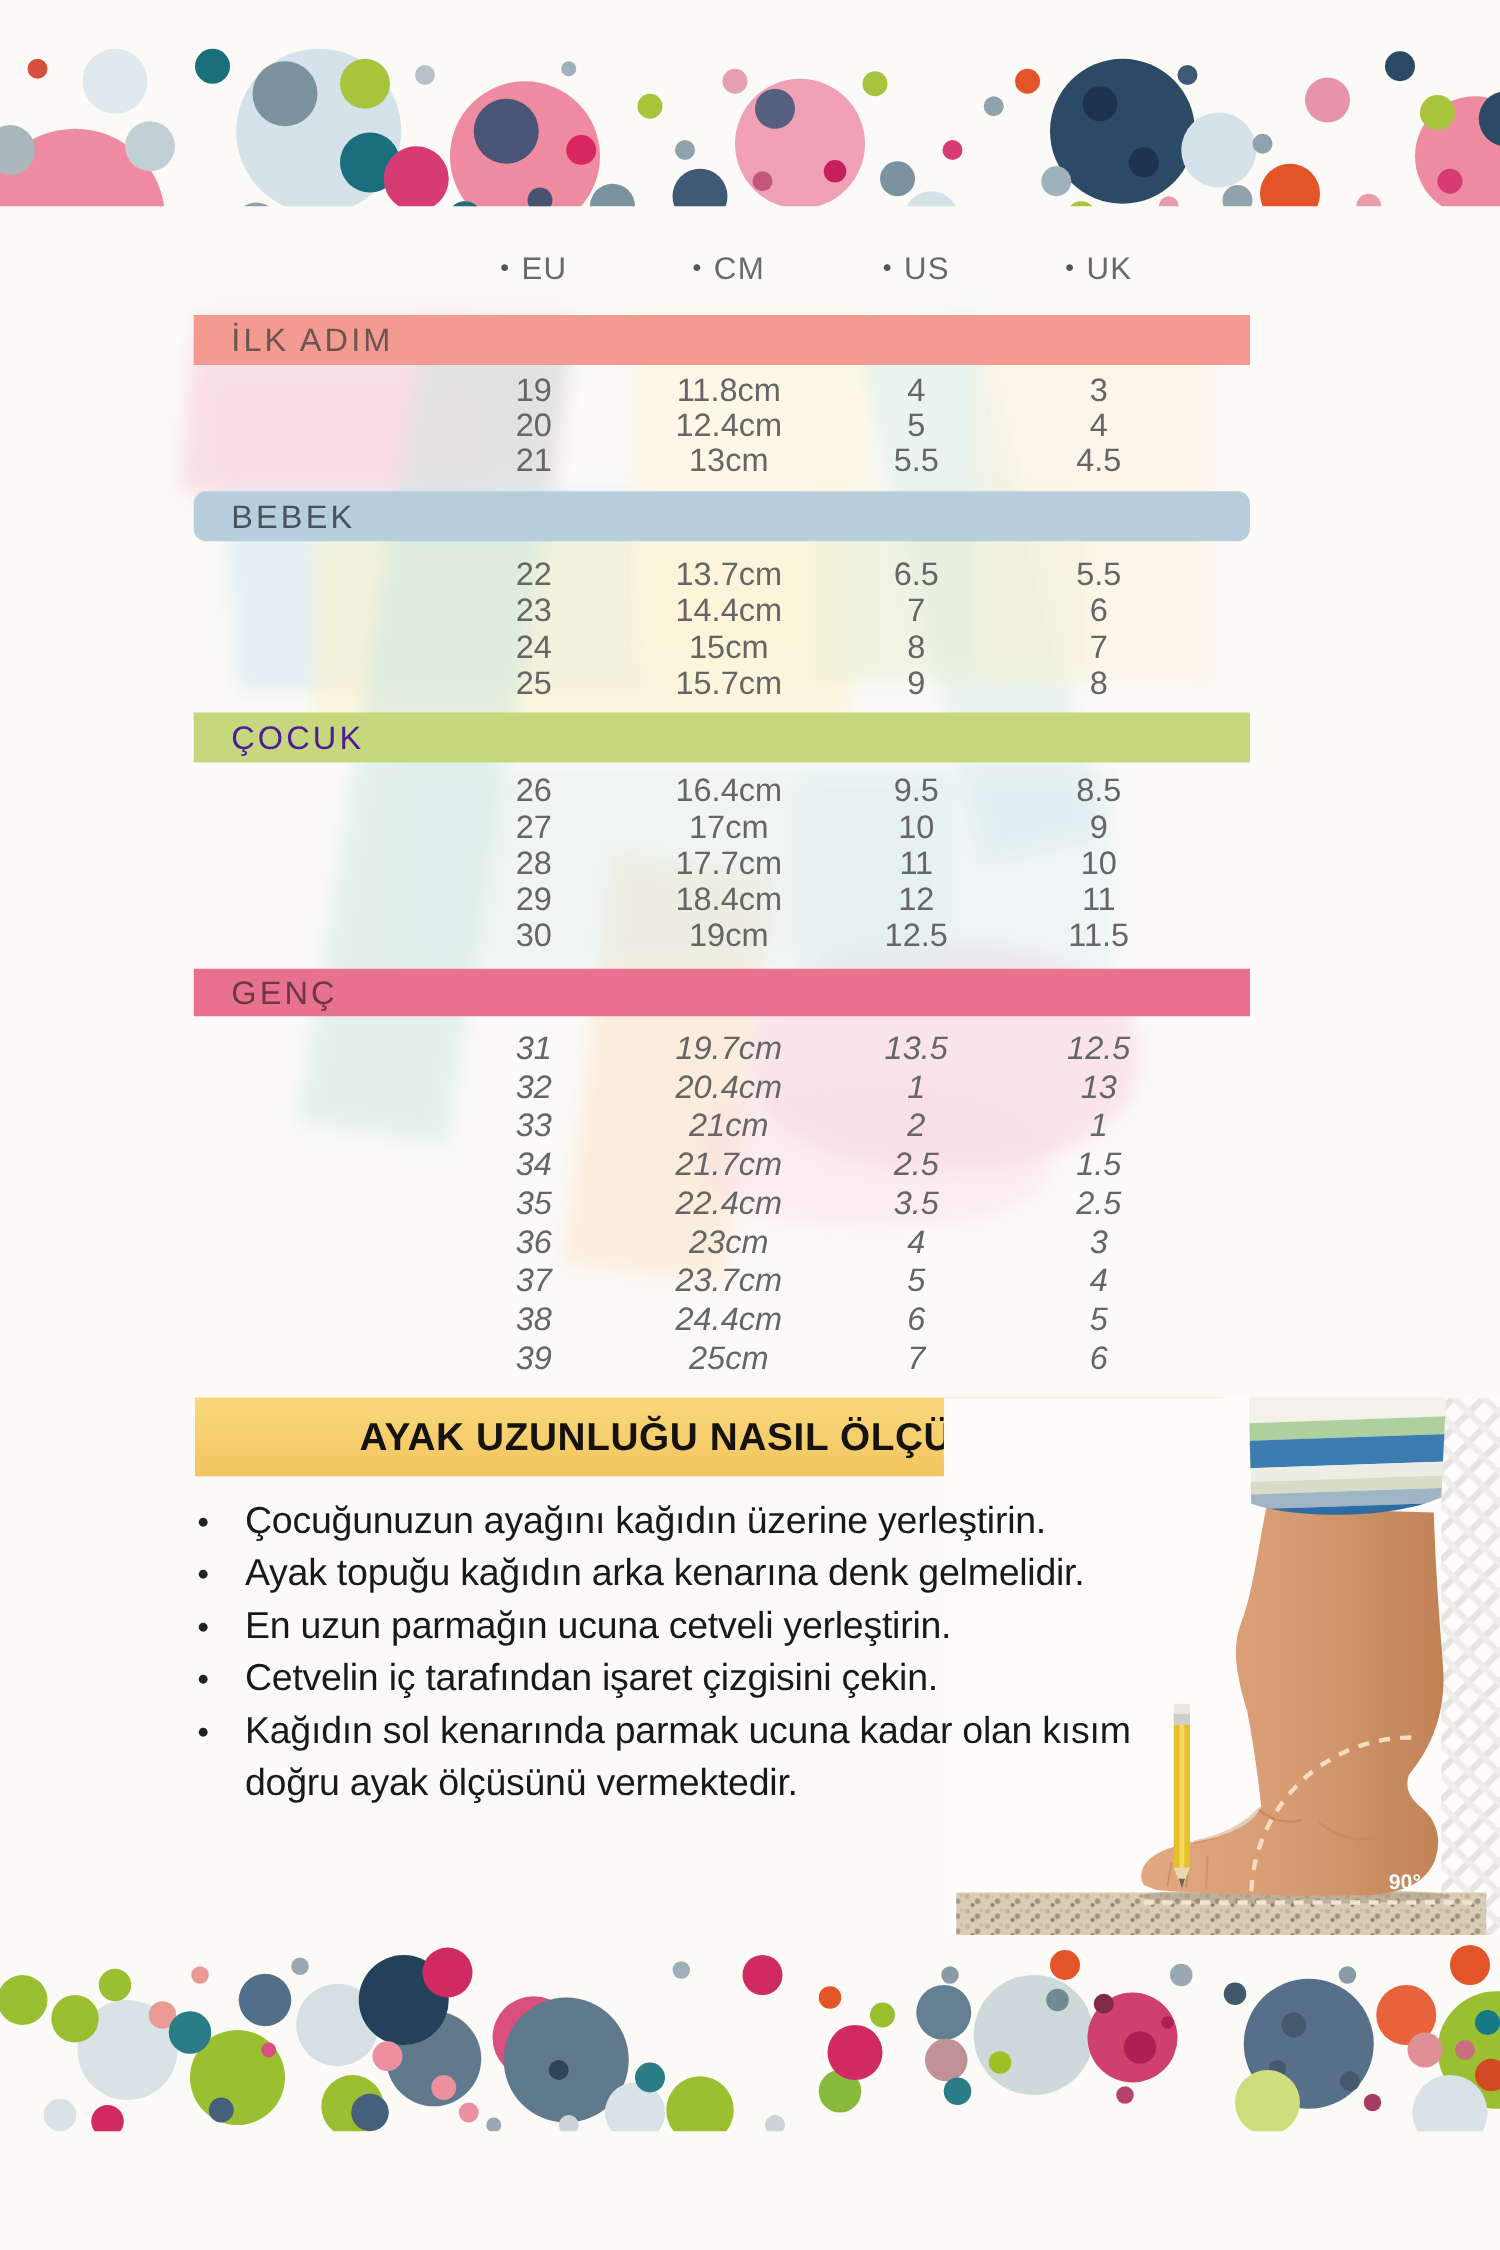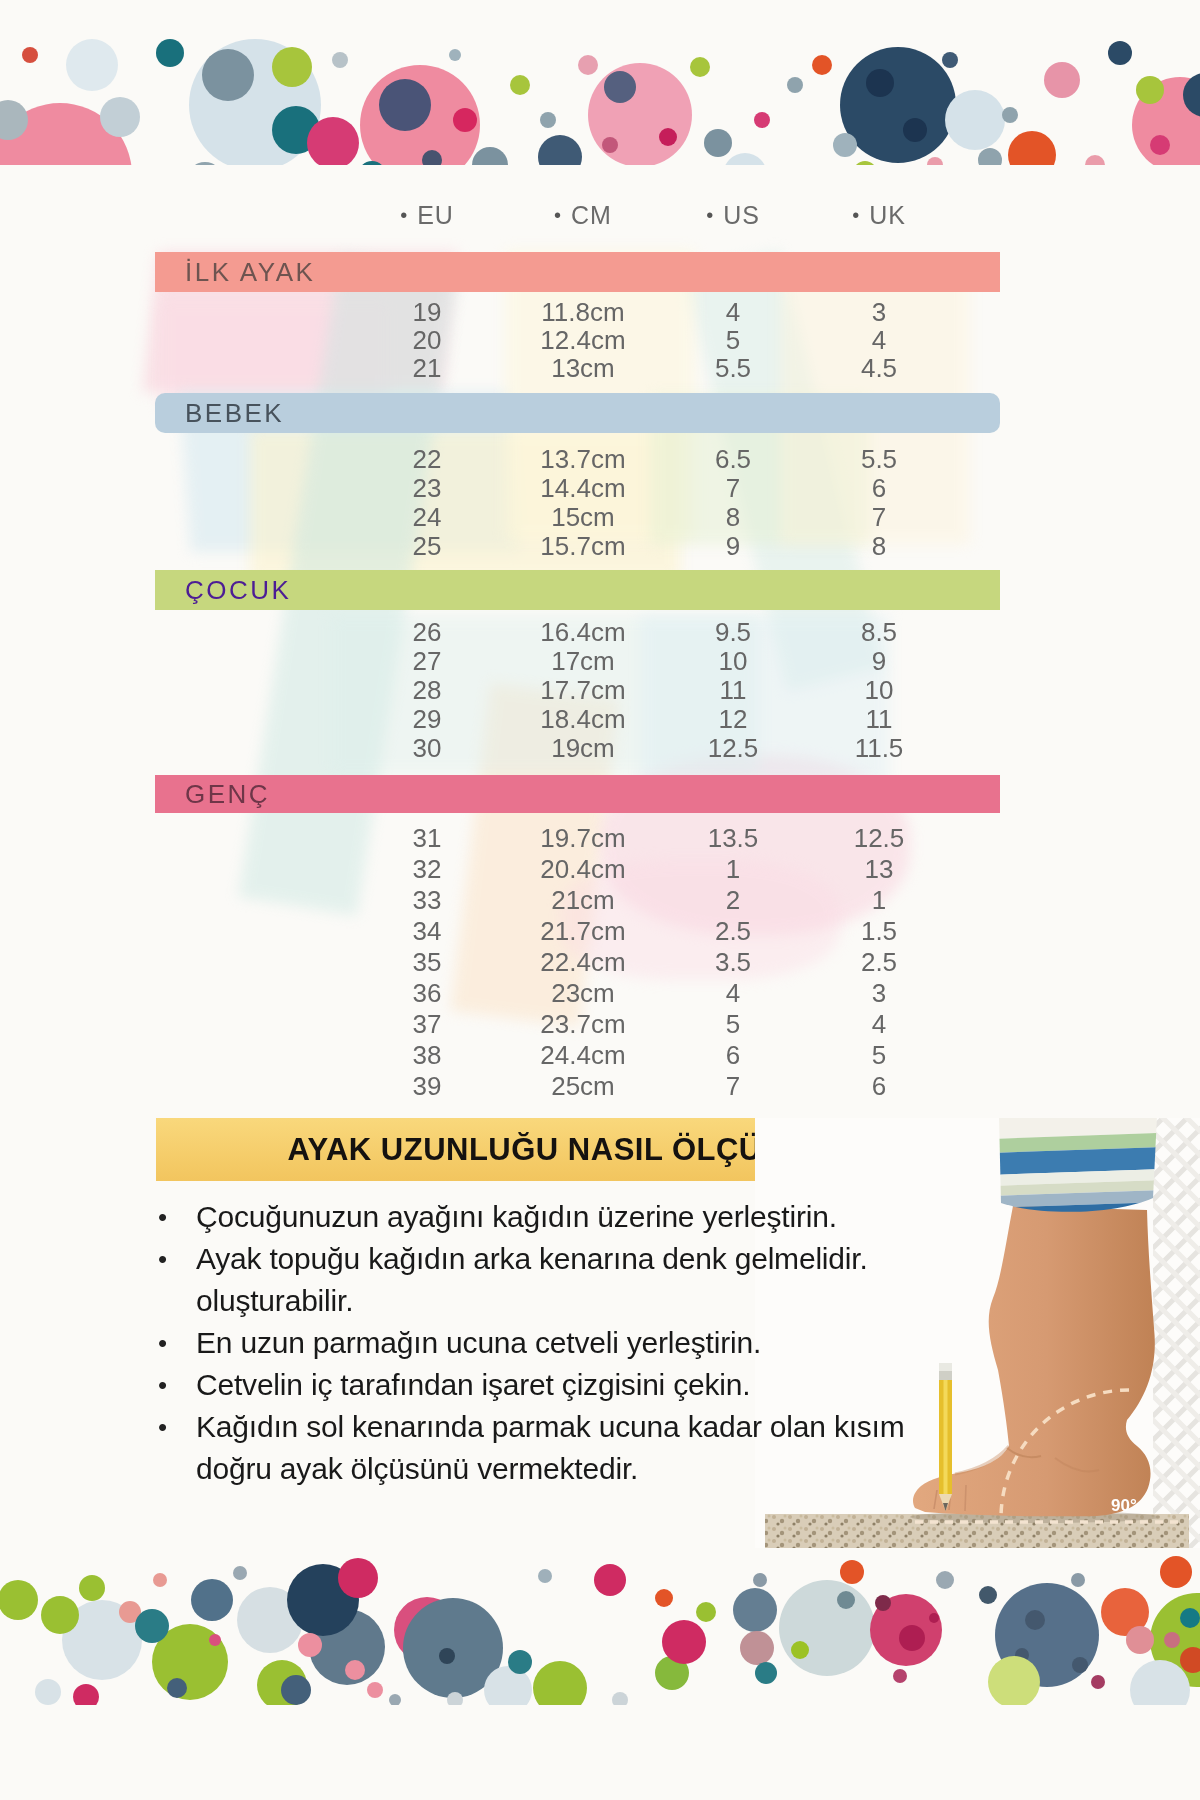--- a/index.html
+++ b/index.html
@@ -39,21 +39,21 @@
   .s0{background:#f49b91;color:#6e5450;margin-top:12px;}
   .s1{background:#b9cedd;color:#47525c;margin-top:11px;border-radius:10px;}
   .s2{background:#c6d77e;color:#4c1d95;margin-top:9px;}
   .s3{background:#e8728e;color:#6e3648;margin-top:12px;height:38px;}
   .rows{padding-left:190px;}
   .row{display:grid;grid-template-columns:164px 148px 152px 140px;}
   .cell{text-align:center;color:#666;font-size:26px;}
   .r0{margin-top:6px;}  .r0 .row{height:28px;line-height:28px;}
   .r1{margin-top:12px;} .r1 .row{height:29px;line-height:29px;}
   .r2{margin-top:8px;}  .r2 .row{height:29px;line-height:29px;}
-  .r3{margin-top:10px;} .r3 .row{height:31px;line-height:31px;}
+  .r3{margin-top:10px;font-style:italic;} .r3 .row{height:31px;line-height:31px;}
 
   
   .howto-title{
     position:absolute;left:156px;top:1118px;width:822px;height:63px;z-index:2;
     background:linear-gradient(180deg,#f9d87c,#f2c55e);
     display:flex;align-items:center;justify-content:center;
     font-weight:bold;font-size:31px;color:#151210;letter-spacing:.5px;
   }
   .bullets{position:absolute;left:158px;top:1196px;z-index:3;}
   .bline{display:flex;height:42px;align-items:center;}
@@ -162,21 +162,21 @@
         </span>
 
         <span class="hcell">
           <span class="hdot">•</span>
           <span>UK</span>
         </span>
       </div>
 
     <section>
       <div class="bar s0">
-        <span>İLK AYAK</span>
+        <span>İLK ADIM</span>
       </div>
       <div class="rows r0">
 
           <div class="row">
             <span class="cell">19</span>
             <span class="cell">11.8cm</span>
             <span class="cell">4</span>
             <span class="cell">3</span>
           </div>
 
@@ -357,24 +357,20 @@
         <span class="bmark">•</span>
         <span class="btext">Çocuğunuzun ayağını kağıdın üzerine yerleştirin.</span>
       </div>
 
       <div class="bline">
         <span class="bmark">•</span>
         <span class="btext">Ayak topuğu kağıdın arka kenarına denk gelmelidir.</span>
       </div>
 
 
-      <div class="bline">
-        <span class="bmark"></span>
-        <span class="btext">oluşturabilir.</span>
-      </div>
 
       <div class="bline">
         <span class="bmark">•</span>
         <span class="btext">En uzun parmağın ucuna cetveli yerleştirin.</span>
       </div>
 
       <div class="bline">
         <span class="bmark">•</span>
         <span class="btext">Cetvelin iç tarafından işaret çizgisini çekin.</span>
       </div>

